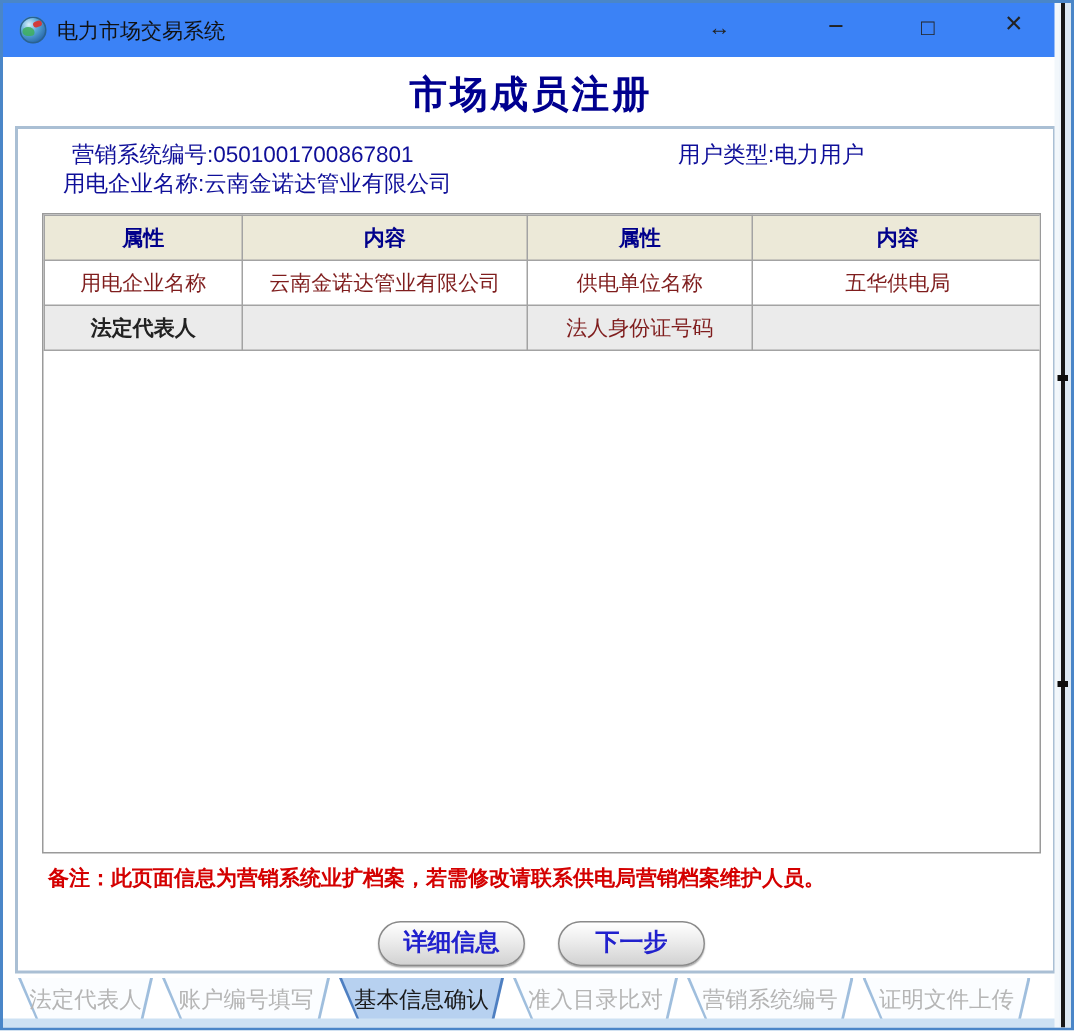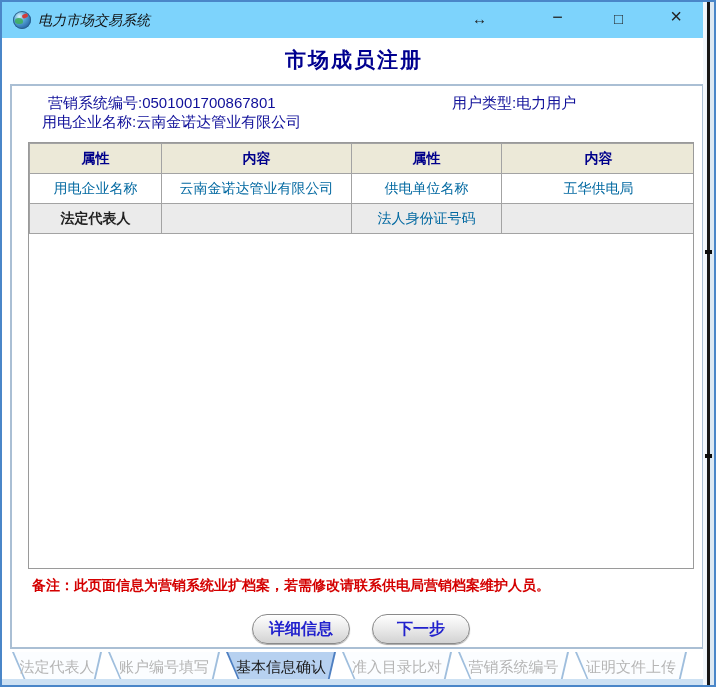--- a/index.html
+++ b/index.html
@@ -5,21 +5,21 @@
   * { box-sizing: border-box; margin: 0; padding: 0; }
   html,body { width:716px; height:687px; }
   body { font-family: "Liberation Sans", sans-serif; background:#fff; }
 
   .window {
     position:relative; width:716px; height:687px;
     border:2px solid #4a86c8; background:#fff; overflow:hidden;
   }
 
   
-  .titlebar { position:absolute; top:0; left:0; width:100%; height:36px; background:#7dd3fc;font-style:italic; }
+  .titlebar { position:absolute; top:0; left:0; width:100%; height:36px; background:#3b82f6; }
   .app-icon {
     position:absolute; left:11px; top:9px; width:18px; height:18px; border-radius:50%;
     background: radial-gradient(circle at 35% 30%, #d9f0fb 0%, #58a8d8 35%, #2e6fb0 70%, #1b4f8a 100%);
     box-shadow: 0 0 0 1px #2a628f inset;
   }
   .app-icon::before {
     content:""; position:absolute; left:2px; top:7px; width:8px; height:6px;
     background:#3fae62; border-radius:50% 60% 40% 50%; opacity:.9;
   }
   .app-icon::after {
@@ -29,42 +29,42 @@
   .title-text { position:absolute; left:36px; top:10px; font-size:14px; color:#111; }
   .ctrl { position:absolute; color:#222; cursor:default; text-align:center; line-height:20px; }
   .ctrl-resize  { left:470px; top:7px;  font-size:15px; font-weight:bold; }
   .ctrl-min     { left:550px; top:5px;  font-size:18px; }
   .ctrl-max     { left:612px; top:7px;  font-size:15px; }
   .ctrl-close   { left:668px; top:4px;  font-size:20px; font-weight:300; }
 
   
   .heading {
     position:absolute; top:44px; left:0; width:704px; text-align:center;
-    font-size:21px; font-weight:bold; color:#00008f; letter-spacing:2px;
+    font-size:25px; font-weight:bold; color:#00008f; letter-spacing:2px;
   }
 
   
   .panel {
     position:absolute; left:8px; top:82px; width:694px; height:565px;
     border:2px solid #aabfd4; background:#fff;
   }
   .info-line { position:absolute; font-size:15px; color:#0f0f99; white-space:nowrap; }
   .info-marketing { left:36px; top:8px; }
   .info-usertype  { left:440px; top:8px; }
   .info-company   { left:30px; top:27px; }
 
   
   .inner-box {
     position:absolute; left:16px; top:56px; width:666px; height:427px;
     border:1px solid #9a9a9a; background:#fff; overflow:hidden;
   }
   table.attr-table { border-collapse:collapse; table-layout:fixed; width:666px; }
   .attr-table td {
     border:1px solid #a3a3a3; height:30px; text-align:center;
-    font-size:14px; color:#0369a1; overflow:hidden; white-space:nowrap;
+    font-size:14px; color:#7f1d1d; overflow:hidden; white-space:nowrap;
   }
   .attr-table tr.hdr td { background:#ece9d8; color:#00008b; font-weight:bold;margin-top:46px; }
   .attr-table tr.r1 td { background:#fff; }
   .attr-table tr.r2 td { background:#ebebeb; }
   .attr-table tr.r2 td:first-child { font-weight:bold; color:#222; }
 
   
   .note {
     position:absolute; left:20px; top:491px; font-size:14px; font-weight:bold;
     color:#d40000; white-space:nowrap;

